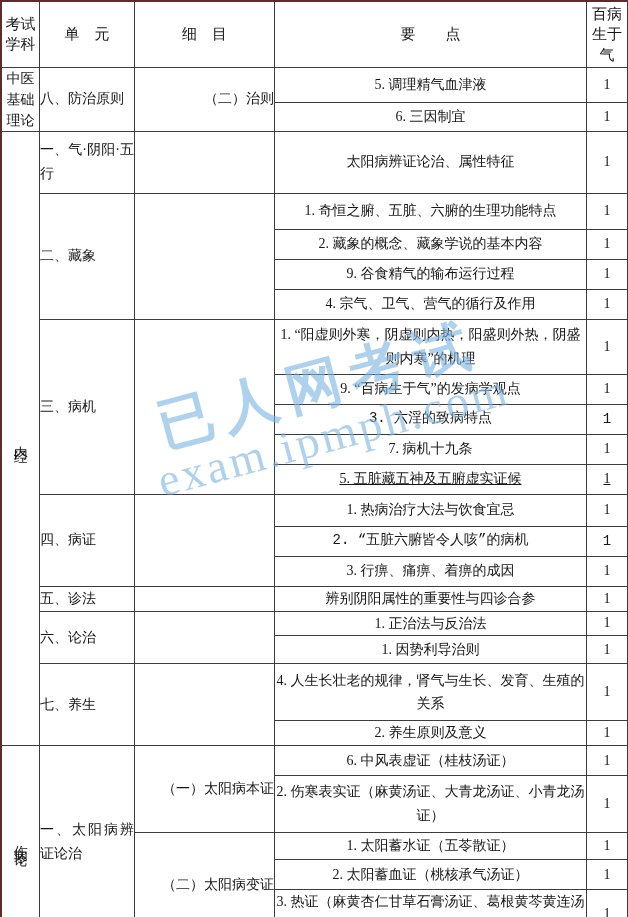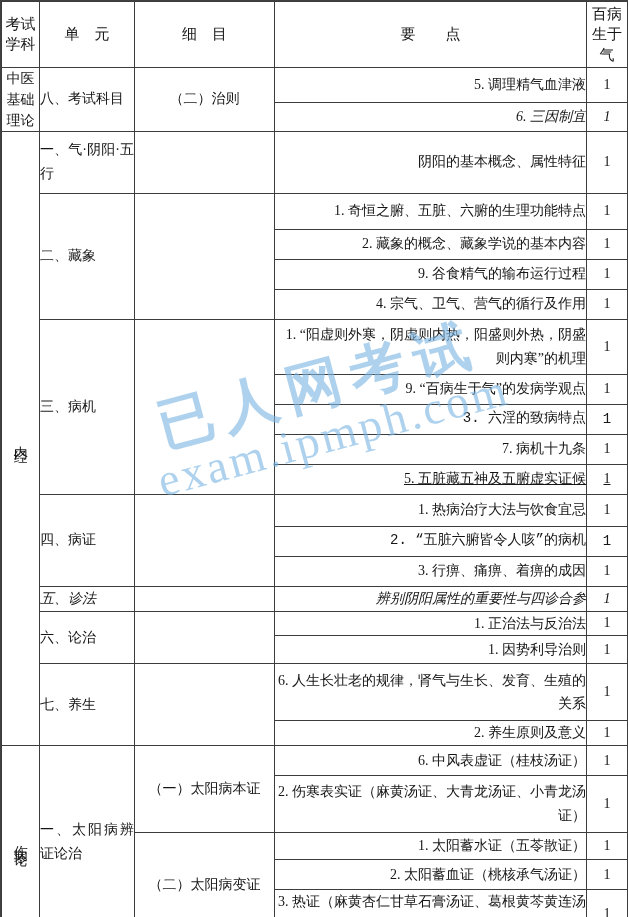--- a/index.html
+++ b/index.html
@@ -4,21 +4,21 @@
 <style>
   html,body { margin:0; padding:0; }
   body {
     width:628px; height:917px;
     background:#fcfcfc;
     position:relative;
     overflow:hidden;
     font-family:"Liberation Serif","DejaVu Serif",serif;
     color:#161616;
   }
-  .page { position:absolute; inset:0; background:#404040; }
+  .page { position:absolute; inset:0; background:#7f1d1d; }
   table.syllabus {
     border-collapse:collapse;
     table-layout:fixed;
     width:626px;
     margin:1px 0 0 1px;
     background:#ffffff;
   }
   .syllabus th, .syllabus td {
     border:1px solid #3c3c3c;
     font-weight:normal;
@@ -37,22 +37,22 @@
   }
   .subject-cell { text-align:center; padding:2px 3px; line-height:1.5; }
   .vtext {
     writing-mode:vertical-rl;
     text-orientation:upright;
     display:inline-block;
     letter-spacing:4px;
     line-height:1.1;
   }
   .unit-cell { text-align:left; padding:2px 5px; line-height:1.7; text-align:justify; }
-  .detail-cell { text-align:center; padding:2px 6px; }
-  .point-cell { text-align:right; padding:2px 6px 2px 9px; line-height:1.7; }
+  .detail-cell { text-align:right; padding:2px 6px; }
+  .point-cell { text-align:center; padding:2px 6px 2px 9px; line-height:1.7; }
   .score-cell { text-align:center; font-size:14px; }
   .watermark {
     position:absolute;
     left:138px; top:404px;
     transform:rotate(-15deg);
     transform-origin:0 0;
     pointer-events:none;
     white-space:nowrap;
     z-index:5;
     color:rgba(125,182,228,0.62);
@@ -91,34 +91,34 @@
         <th>细　目</th>
         <th>要　　点</th>
         <th>百病生于气</th>
       </tr>
     </thead>
     <tbody id="table-body">
     <tr style="height: 34px;">
           <td class="subject-cell" rowspan="2">
             <div>中医基础理论</div>
           </td>
-          <td class="unit-cell" rowspan="2">八、考试科目</td>
+          <td class="unit-cell" rowspan="2">八、防治原则</td>
           <td class="detail-cell" rowspan="2">（二）治则</td>
           <td class="point-cell">5. 调理精气血津液</td>
           <td class="score-cell">1</td>
         </tr>
-        <tr style="height: 27px; font-style: italic;">
+        <tr style="height: 27px;">
           <td class="point-cell">6. 三因制宜</td>
           <td class="score-cell">1</td>
         </tr>
         <tr style="height: 62px;">
           <td class="subject-cell" rowspan="18"><div class="vtext">内经</div></td>
           <td class="unit-cell" rowspan="1">一、气·阴阳·五行</td>
           <td class="detail-cell" rowspan="1"></td>
-          <td class="point-cell">阴阳的基本概念、属性特征</td>
+          <td class="point-cell">太阳病辨证论治、属性特征</td>
           <td class="score-cell">1</td>
         </tr>
         <tr style="height: 36px;">
           <td class="unit-cell" rowspan="4">二、藏象</td>
           <td class="detail-cell" rowspan="4"></td>
           <td class="point-cell">1. 奇恒之腑、五脏、六腑的生理功能特点</td>
           <td class="score-cell">1</td>
         </tr>
         <tr style="height: 30px;">
           <td class="point-cell">2. 藏象的概念、藏象学说的基本内容</td>
@@ -161,40 +161,40 @@
           <td class="score-cell">1</td>
         </tr>
         <tr style="height: 30px; font-family: Liberation Mono, monospace;">
           <td class="point-cell">2. “五脏六腑皆令人咳”的病机</td>
           <td class="score-cell">1</td>
         </tr>
         <tr style="height: 30px;">
           <td class="point-cell">3. 行痹、痛痹、着痹的成因</td>
           <td class="score-cell">1</td>
         </tr>
-        <tr style="height: 17px; font-style: italic;">
+        <tr style="height: 17px;">
           <td class="unit-cell" rowspan="1">五、诊法</td>
           <td class="detail-cell" rowspan="1"></td>
           <td class="point-cell">辨别阴阳属性的重要性与四诊合参</td>
           <td class="score-cell">1</td>
         </tr>
         <tr style="height: 23px;">
           <td class="unit-cell" rowspan="2">六、论治</td>
           <td class="detail-cell" rowspan="2"></td>
           <td class="point-cell">1. 正治法与反治法</td>
           <td class="score-cell">1</td>
         </tr>
         <tr style="height: 28px;">
           <td class="point-cell">1. 因势利导治则</td>
           <td class="score-cell">1</td>
         </tr>
         <tr style="height: 57px;">
           <td class="unit-cell" rowspan="2">七、养生</td>
           <td class="detail-cell" rowspan="2"></td>
-          <td class="point-cell">6. 人生长壮老的规律，肾气与生长、发育、生殖的关系</td>
+          <td class="point-cell">4. 人生长壮老的规律，肾气与生长、发育、生殖的关系</td>
           <td class="score-cell">1</td>
         </tr>
         <tr style="height: 23px;">
           <td class="point-cell">2. 养生原则及意义</td>
           <td class="score-cell">1</td>
         </tr>
         <tr style="height: 30px;">
           <td class="subject-cell" rowspan="5"><div class="vtext">伤寒论</div></td>
           <td class="unit-cell" rowspan="5">一、太阳病辨证论治</td>
           <td class="detail-cell" rowspan="2">（一）太阳病本证</td>

